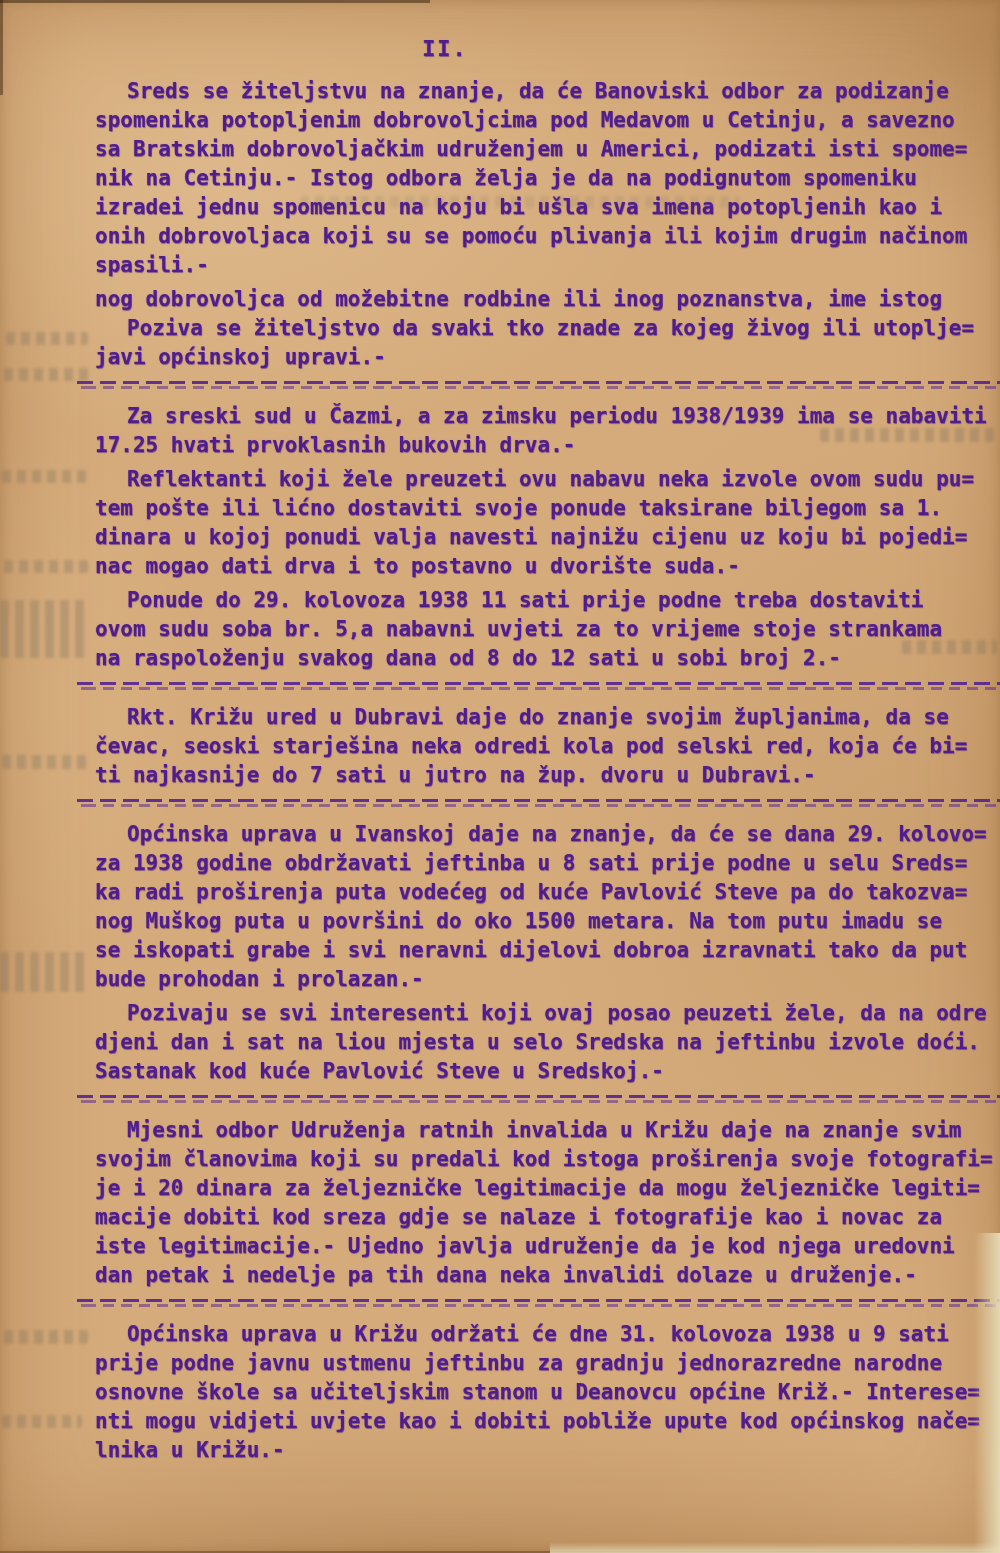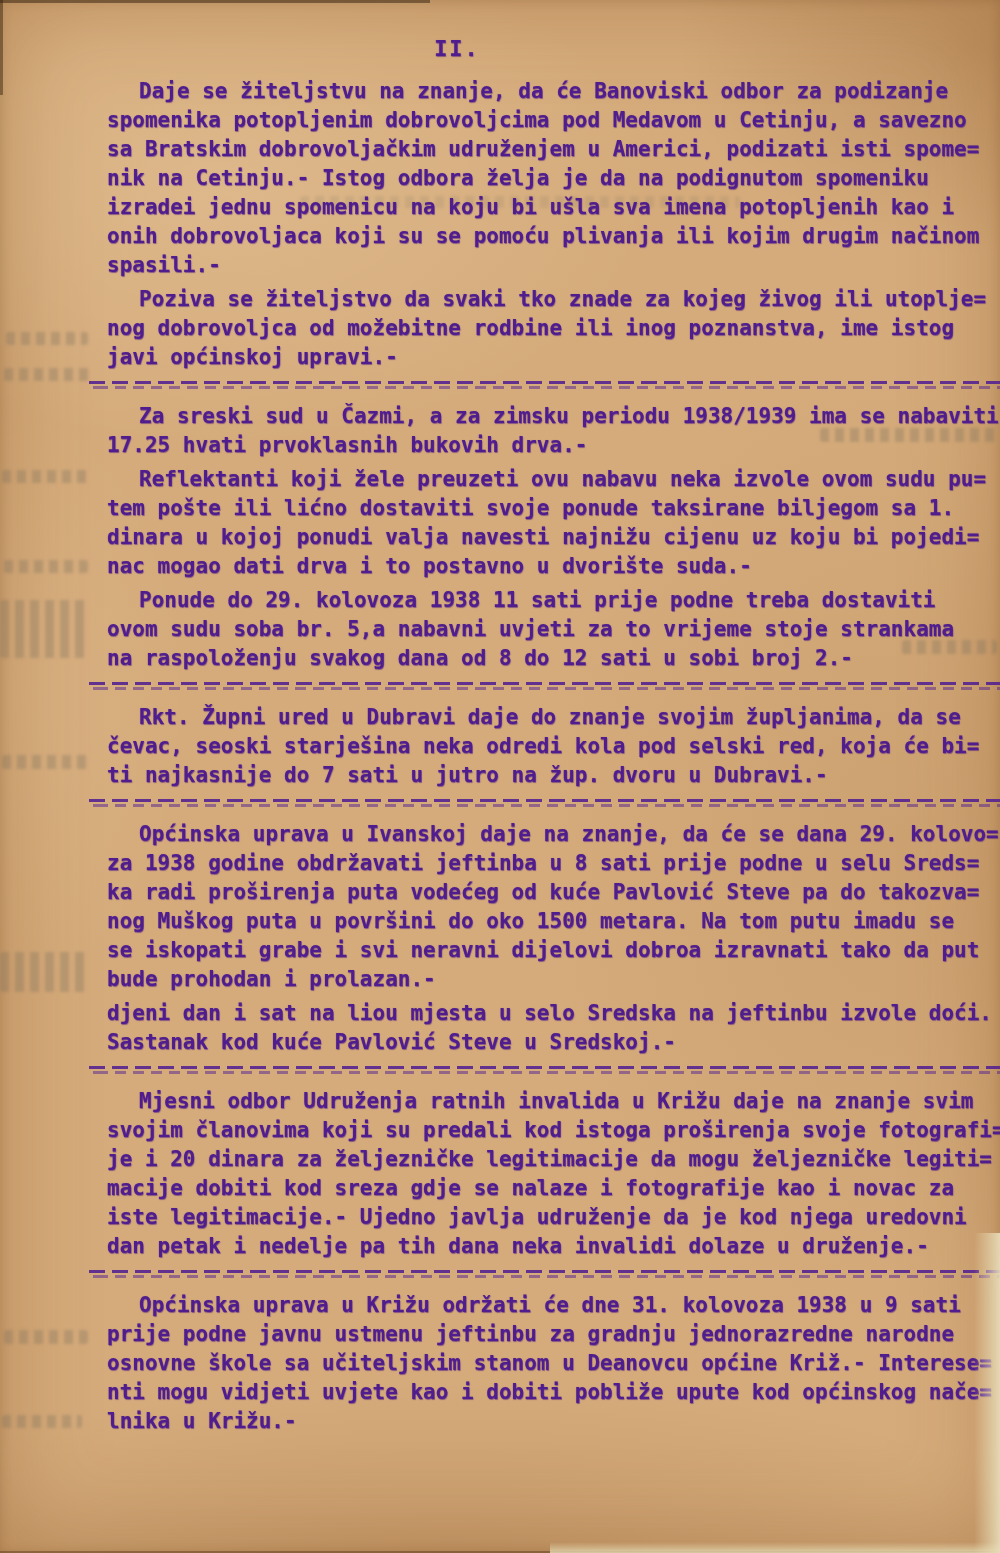--- a/index.html
+++ b/index.html
@@ -20,21 +20,20 @@
   }
   .content{
     position:relative;
     z-index:3;
     padding:34px 6px 10px 95px;
     color:#4f1d8e;
     font-size:21px;
     font-weight:bold;
     line-height:29px;
     text-shadow:0.5px 0.7px 0.9px rgba(74,24,134,.55), -0.3px -0.2px 0.8px rgba(74,24,134,.30);
-    margin-left:12px;
   }
   .title{
     width:700px;
     text-align:center;
     font-size:22px;
     letter-spacing:2px;
     margin:0 0 14px 0;
   }
   .para{margin:0 0 5px 0;}
   .line{display:block;white-space:pre;}
@@ -93,31 +92,31 @@
   <div class="edge left-line"></div>
   <div class="edge bottom-line"></div>
   <div class="edge right-strip"></div>
   <div class="edge bottom-strip"></div>
 
   <div class="content">
     <div class="title">II.</div>
 
   <section>
         <p class="para">
-          <span class="line first">Daje se žiteljstvu na znanje, da će Banoviski odbor za podizanje</span>
+          <span class="line first">Sreds se žiteljstvu na znanje, da će Banoviski odbor za podizanje</span>
           <span class="line">spomenika potopljenim dobrovoljcima pod Medavom u Cetinju, a savezno</span>
           <span class="line">sa Bratskim dobrovoljačkim udruženjem u Americi, podizati isti spome=</span>
           <span class="line">nik na Cetinju.- Istog odbora želja je da na podignutom spomeniku</span>
           <span class="line">izradei jednu spomenicu na koju bi ušla sva imena potopljenih kao i</span>
           <span class="line">onih dobrovoljaca koji su se pomoću plivanja ili kojim drugim načinom</span>
           <span class="line">spasili.-</span>
         </p>
         <p class="para">
+          <span class="line">nog dobrovoljca od možebitne rodbine ili inog poznanstva, ime istog</span>
           <span class="line first">Poziva se žiteljstvo da svaki tko znade za kojeg živog ili utoplje=</span>
-          <span class="line">nog dobrovoljca od možebitne rodbine ili inog poznanstva, ime istog</span>
           <span class="line">javi općinskoj upravi.-</span>
         </p>
       </section>
       <div class="sep"></div>
       <section>
         <p class="para">
           <span class="line first">Za sreski sud u Čazmi, a za zimsku periodu 1938/1939 ima se nabaviti</span>
           <span class="line">17.25 hvati prvoklasnih bukovih drva.-</span>
         </p>
         <p class="para">
@@ -128,36 +127,37 @@
         </p>
         <p class="para">
           <span class="line first">Ponude do 29. kolovoza 1938 11 sati prije podne treba dostaviti</span>
           <span class="line">ovom sudu soba br. 5,a nabavni uvjeti za to vrijeme stoje strankama</span>
           <span class="line">na raspoloženju svakog dana od 8 do 12 sati u sobi broj 2.-</span>
         </p>
       </section>
       <div class="sep"></div>
       <section>
         <p class="para">
-          <span class="line first">Rkt. Župni ured u Dubravi daje do znanje svojim župljanima, da se</span>
+          <span class="line first">Rkt. Križu ured u Dubravi daje do znanje svojim župljanima, da se</span>
           <span class="line">čevac, seoski starješina neka odredi kola pod selski red, koja će bi=</span>
           <span class="line">ti najkasnije do 7 sati u jutro na žup. dvoru u Dubravi.-</span>
         </p>
       </section>
       <div class="sep"></div>
       <section>
         <p class="para">
           <span class="line first">Općinska uprava u Ivanskoj daje na znanje, da će se dana 29. kolovo=</span>
           <span class="line">za 1938 godine obdržavati jeftinba u 8 sati prije podne u selu Sreds=</span>
           <span class="line">ka radi proširenja puta vodećeg od kuće Pavlović Steve pa do takozva=</span>
           <span class="line">nog Muškog puta u površini do oko 1500 metara. Na tom putu imadu se</span>
           <span class="line">se iskopati grabe i svi neravni dijelovi dobroa izravnati tako da put</span>
           <span class="line">bude prohodan i prolazan.-</span>
         </p>
         <p class="para">
+          <span class="line first">Pozivaju se svi interesenti koji ovaj posao peuzeti žele, da na odre</span>
           <span class="line">djeni dan i sat na liou mjesta u selo Sredska na jeftinbu izvole doći.</span>
           <span class="line">Sastanak kod kuće Pavlović Steve u Sredskoj.-</span>
         </p>
       </section>
       <div class="sep"></div>
       <section>
         <p class="para">
           <span class="line first">Mjesni odbor Udruženja ratnih invalida u Križu daje na znanje svim</span>
           <span class="line">svojim članovima koji su predali kod istoga proširenja svoje fotografi=</span>
           <span class="line">je i 20 dinara za željezničke legitimacije da mogu željezničke legiti=</span>

